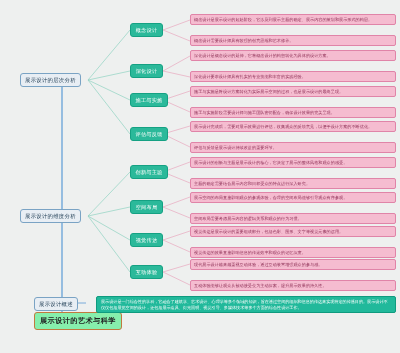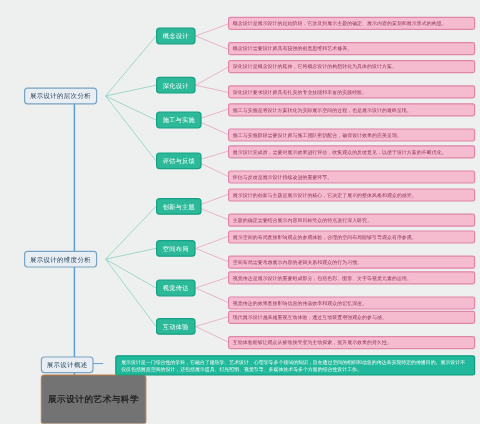--- a/index.html
+++ b/index.html
@@ -10,27 +10,27 @@
     overflow:hidden;
     position:relative;
   }
   #canvas{position:absolute;left:0;top:0;width:400px;height:353px;}
   svg.links{position:absolute;left:0;top:0;width:400px;height:353px;pointer-events:none;}
 
   .node{position:absolute;box-sizing:border-box;display:flex;align-items:center;}
 
   
   .root{
-    background:#737373;
+    background:#86efac;
     border:1.6px solid #c07a3e;
     border-radius:3px;
     color:#222;
     font-size:7.2px;
     font-weight:bold;
-    padding:15px 5px;
+    padding:3px 5px;
     letter-spacing:.4px;
     white-space:nowrap;
   }
 
   
   .l1{
     background:#e8eef4;
     border:1px solid #7aa3c4;
     border-radius:3px;
     color:#1d3b52;

